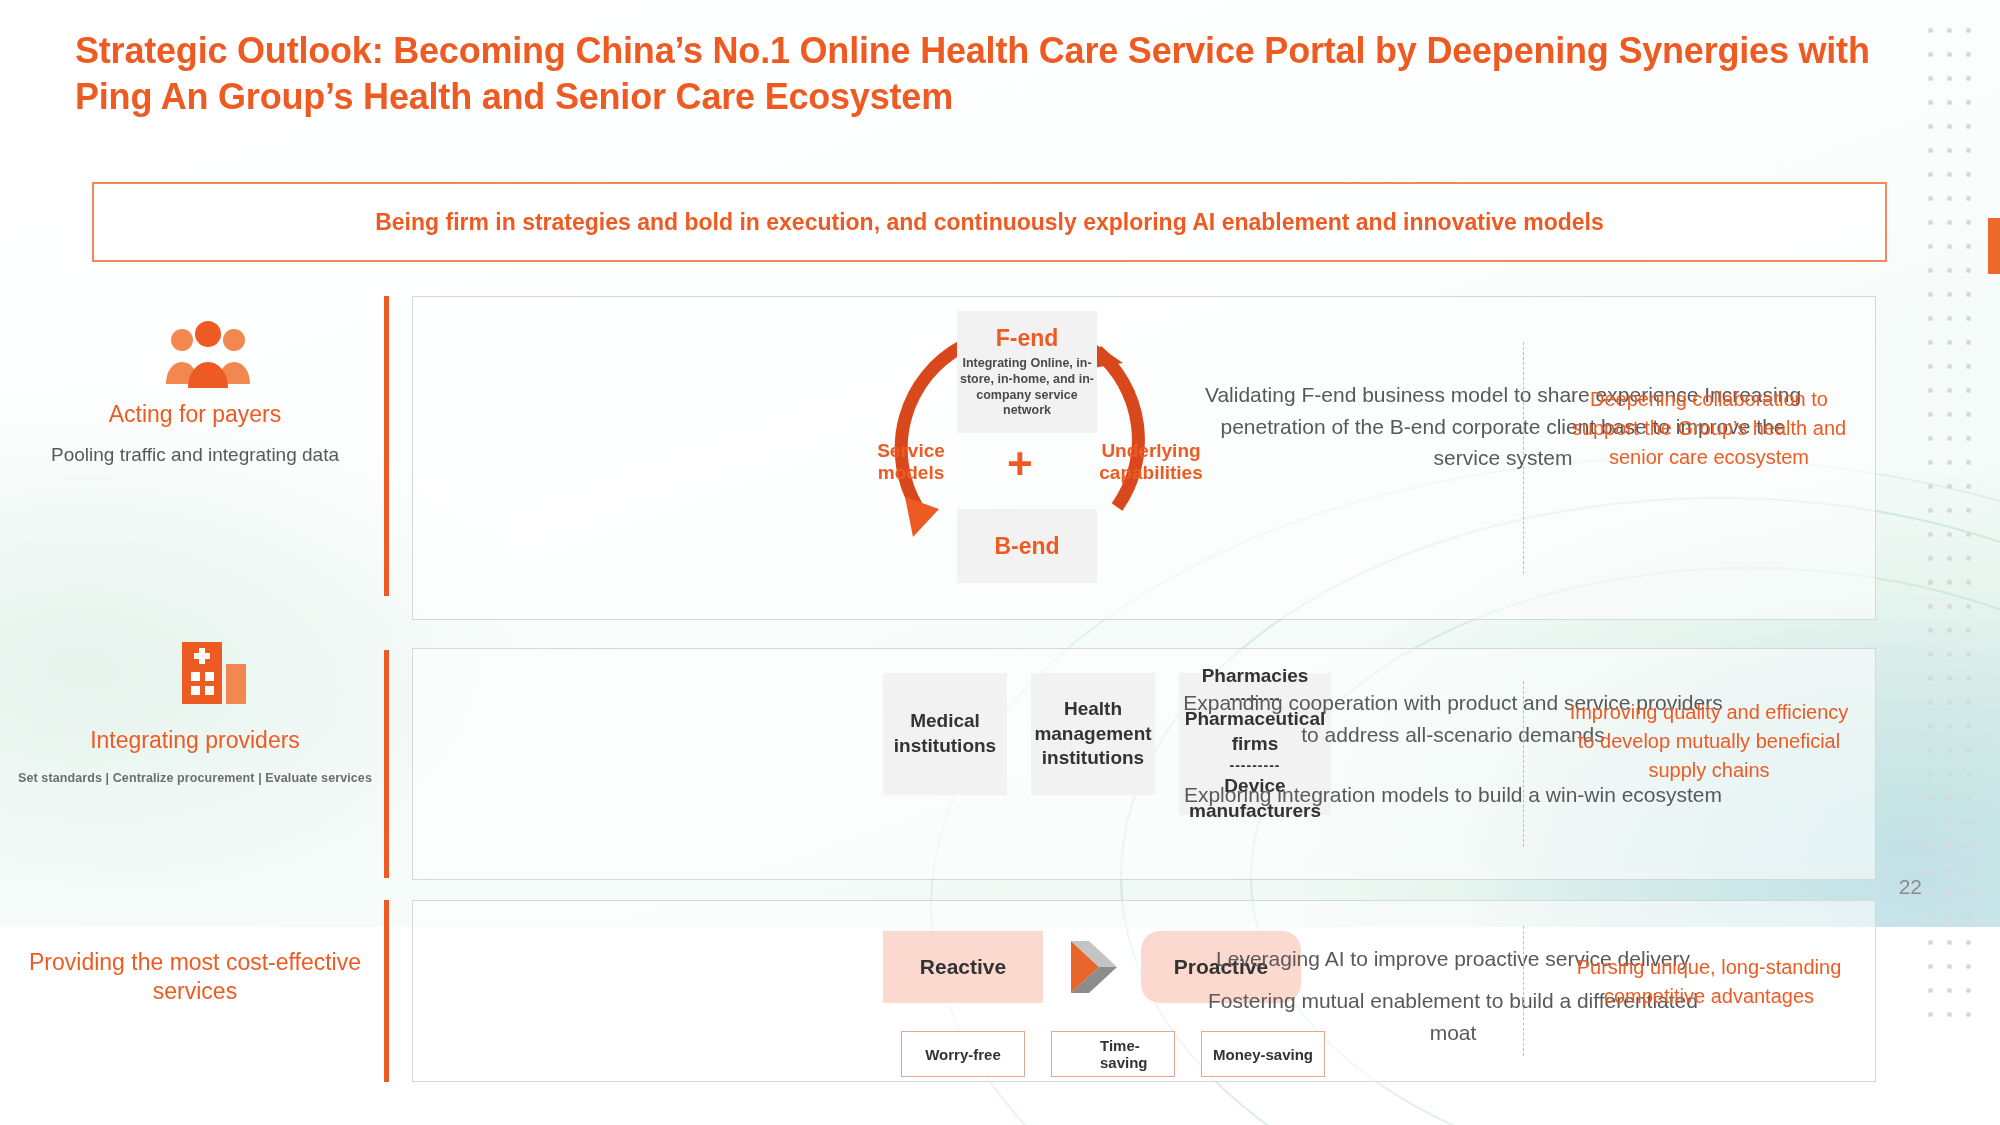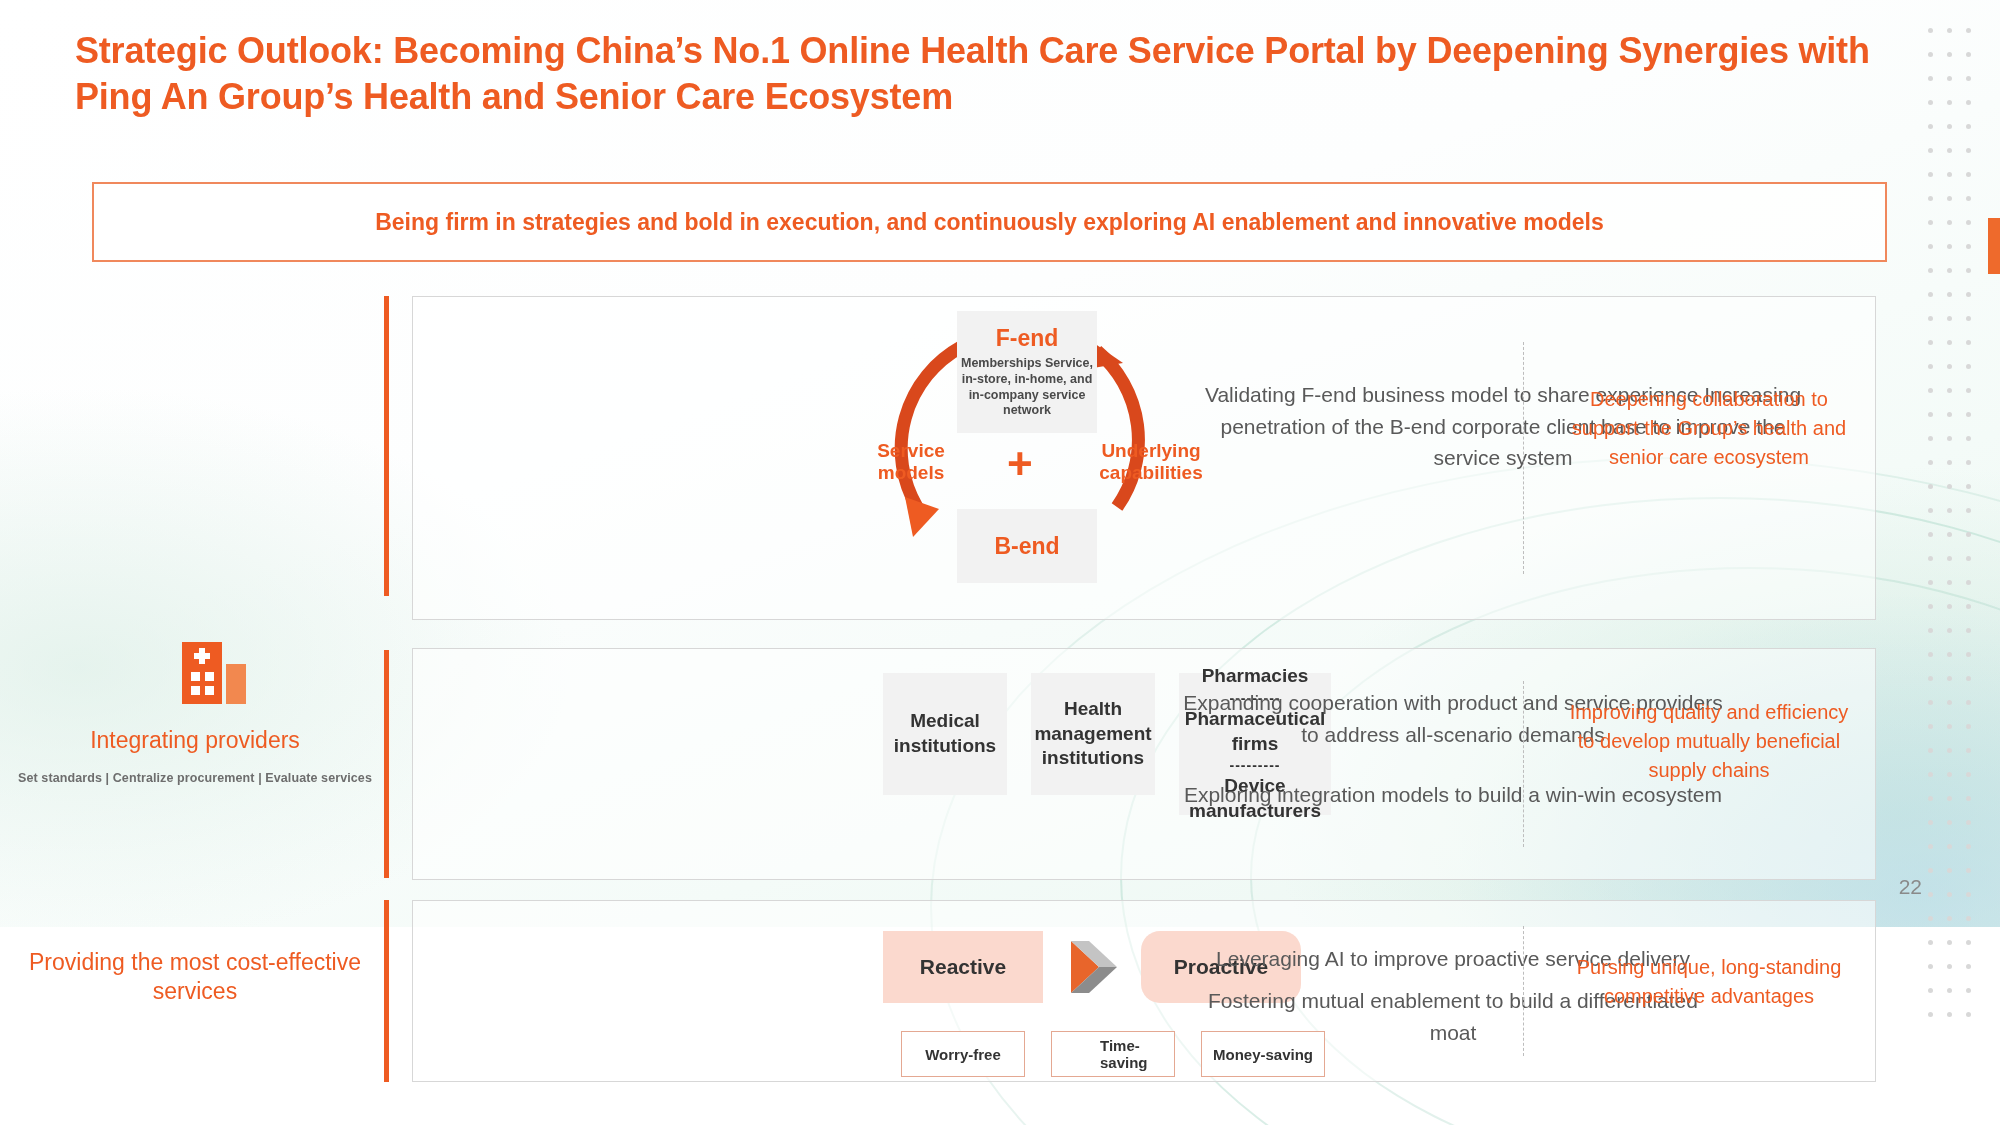--- a/index.html
+++ b/index.html
@@ -364,36 +364,51 @@
 
   <div class="title">Strategic Outlook: Becoming China’s No.1 Online Health Care Service Portal by Deepening Synergies with Ping An Group’s Health and Senior Care Ecosystem</div>
 
   <div class="banner">
     <div class="banner-text">Being firm in strategies and bold in execution, and continuously exploring AI enablement and innovative models</div>
   </div>
 
   <div class="row row1">
     <div class="vbar" style="top:0px; height:300px;"></div>
 
+    <div class="left-col" style="top: 8px;">
+
+      <div class="icon-people">
+        <svg viewBox="0 0 92 80" width="92" height="80">
+          <circle cx="20" cy="22" r="11" fill="#f2884f"></circle>
+          <path d="M4 66c0-13 7-22 16-22s16 9 16 22z" fill="#f2884f"></path>
+          <circle cx="72" cy="22" r="11" fill="#f2884f"></circle>
+          <path d="M56 66c0-13 7-22 16-22s16 9 16 22z" fill="#f2884f"></path>
+          <circle cx="46" cy="16" r="13" fill="#ee5b22"></circle>
+          <path d="M26 70c0-15 9-26 20-26s20 11 20 26z" fill="#ee5b22"></path>
+        </svg>
+      </div>
+      <div class="left-title" style="margin-top:96px;">Acting for payers</div>
+      <div class="left-sub">Pooling traffic and integrating data</div>
+    </div>
 
     <div class="panel" style="top: 0px; height: 324px; width: 1464px;">
 
       <div class="cycle">
         <svg viewBox="0 0 330 300" width="330" height="300" style="position:absolute;left:0;top:0;">
 
           <path d="M 96 36 A 116 116 0 0 0 52 196" fill="none" stroke="#d9481c" stroke-width="13" stroke-linecap="butt"></path>
           <polygon points="40,186 74,198 48,226" fill="#ee5b22"></polygon>
 
           <path d="M 232 40 A 116 116 0 0 1 252 196" fill="none" stroke="#d9481c" stroke-width="13"></path>
           <polygon points="226,30 258,52 222,58" fill="#d9481c"></polygon>
         </svg>
 
         <div class="cyc-box fend">
           <div class="big">F-end</div>
-          <div class="small">Memberships Service, in-store, in-home, and in-company service network</div>
+          <div class="small">Integrating Online, in-store, in-home, and in-company service network</div>
         </div>
         <div class="cyc-box bend">
           <span>B-end</span>
         </div>
         <div class="cyc-box svcm">
           <span>Service models</span>
         </div>
         <div class="cyc-box undc">
           <span>Underlying capabilities</span>
         </div>

